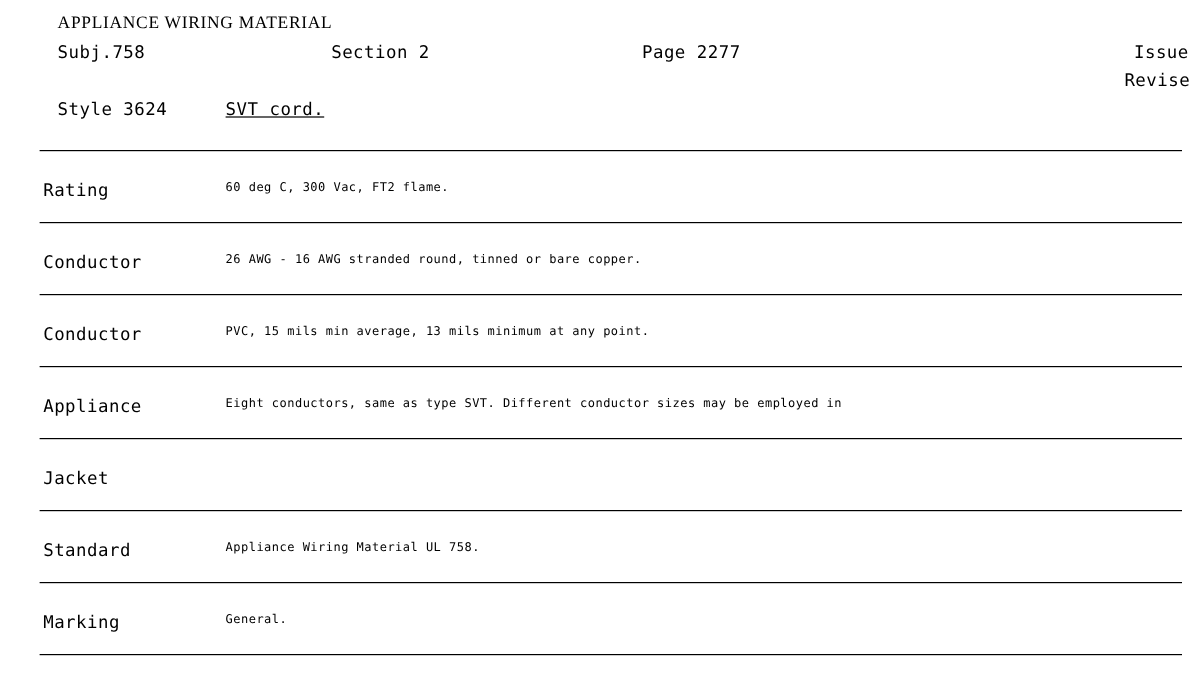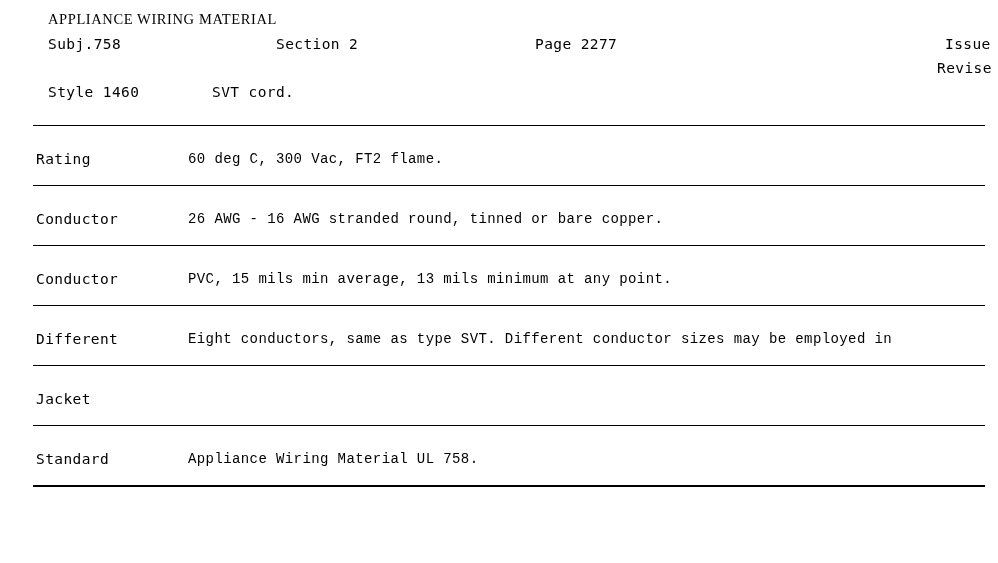--- a/index.html
+++ b/index.html
@@ -58,21 +58,21 @@
 
   .style-row {
     position: absolute;
     left: 48px;
     top: 84px;
     font-size: 14.5px;
     letter-spacing: 0.4px;
     white-space: nowrap;
   }
   .style-label { position: absolute; left: 0px; top: 0px; }
-  .style-value { position: absolute; left: 164px; top: 0px; }
+  .style-value { position: absolute; left: 140px; top: 0px; text-decoration: underline; }
 
   
   .table {
     position: absolute;
     left: 33px;
     top: 125px;
     width: 952px;
   }
   .rule {
     height: 0;
@@ -88,24 +88,23 @@
     left: 3px;
     top: 25px;
     font-size: 14.5px;
     letter-spacing: 0.4px;
     white-space: nowrap;
   }
   .row .cell-value {
     position: absolute;
     left: 155px;
     top: 25px;
-    font-size: 14px;
+    font-size: 10px;
     letter-spacing: 0.4px;
     white-space: nowrap;
-    font-family: Liberation Mono, monospace;
   }
   .row.tall-assembly .cell-value { left: 155px; }
   .row.std .cell-value { left: 155px; }
 </style>
 </head>
 <body>
 
 <div class="page">
 
   <div class="doc-title">APPLIANCE WIRING MATERIAL</div>
@@ -114,21 +113,21 @@
     <span class="meta-subj">Subj.758</span>
     <span class="meta-section">Section 2</span>
     <span class="meta-page">Page 2277</span>
     <span class="meta-issue">Issue</span>
   </div>
   <div class="meta-revise">
     <span>Revise</span>
   </div>
 
   <div class="style-row">
-    <span class="style-label">Style 1460</span>
+    <span class="style-label">Style 3624</span>
     <span class="style-value">SVT cord.</span>
   </div>
 
   <div class="table">
 
     <div class="rule"></div>
 
     <div class="row">
       <span class="cell-label">Rating</span>
       <span class="cell-value">60 deg C, 300 Vac, FT2 flame.</span>
@@ -141,32 +140,36 @@
     </div>
     <div class="rule"></div>
 
     <div class="row">
       <span class="cell-label">Conductor</span>
       <span class="cell-value">PVC, 15 mils min average, 13 mils minimum at any point.</span>
     </div>
     <div class="rule"></div>
 
     <div class="row tall-assembly">
-      <span class="cell-label">Different</span>
+      <span class="cell-label">Appliance</span>
       <span class="cell-value">Eight conductors, same as type SVT. Different conductor sizes may be employed in</span>
     </div>
     <div class="rule"></div>
 
     <div class="row">
       <span class="cell-label">Jacket</span>
     </div>
     <div class="rule"></div>
 
     <div class="row std">
       <span class="cell-label">Standard</span>
       <span class="cell-value">Appliance Wiring Material UL 758.</span>
     </div>
     <div class="rule"></div>
 
+    <div class="row">
+      <span class="cell-label">Marking</span>
+      <span class="cell-value">General.</span>
+    </div>
     <div class="rule"></div>
 
   </div>
 </div>
 
 </body></html>

